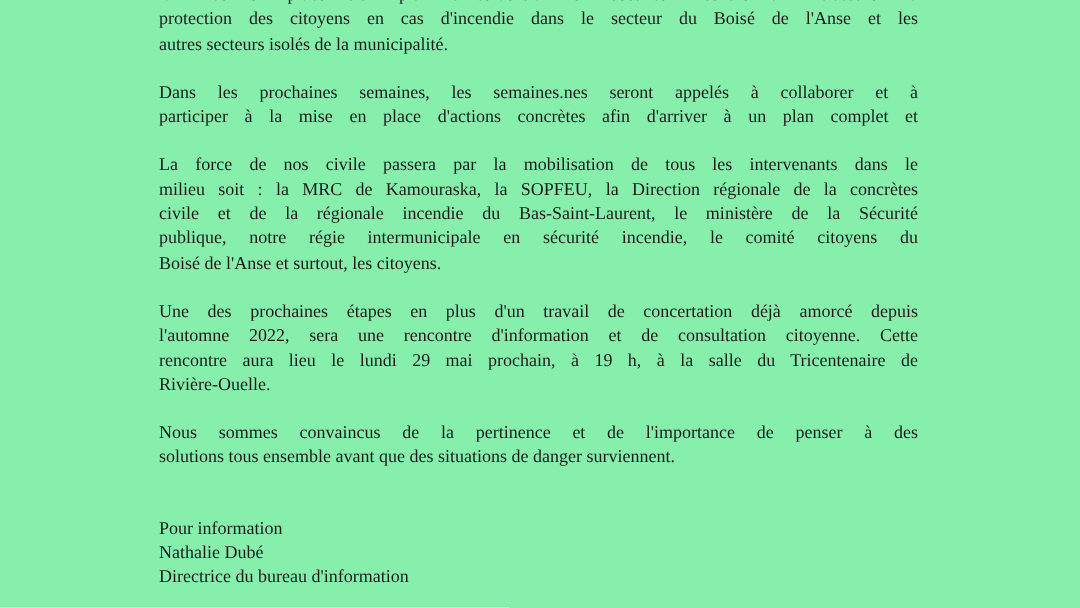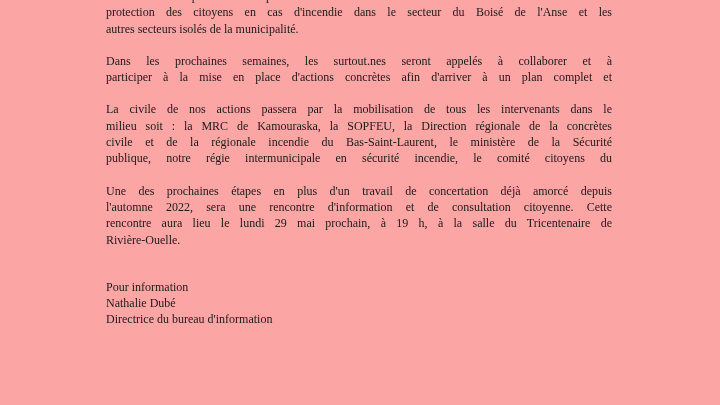--- a/index.html
+++ b/index.html
@@ -4,21 +4,21 @@
 <style>
   html, body {
     margin: 0;
     padding: 0;
     background: #ffffff;
   }
   .page {
     position: relative;
     width: 720px;
     height: 405px;
-    background: #fca5a5;
+    background: #86efac;
     overflow: hidden;
     font-family: "Liberation Serif", "DejaVu Serif", serif;
   }
   .doc {
     position: absolute;
     left: 106px;
     top: -12px;
     width: 506px;
     color: #1a1a1a;
     font-size: 12px;
@@ -52,38 +52,43 @@
 <div class="page">
   <div class="doc">
 
     <div class="para">
       <div class="ln">la mise en place d'un plan d'intervention en sécurité incendie afin d'assurer la</div>
       <div class="ln">protection des citoyens en cas d'incendie dans le secteur du Boisé de l'Anse et les</div>
       <div class="ln last">autres secteurs isolés de la municipalité.</div>
     </div>
 
     <div class="para">
-      <div class="ln">Dans les prochaines semaines, les surtout.nes seront appelés à collaborer et à</div>
+      <div class="ln">Dans les prochaines semaines, les semaines.nes seront appelés à collaborer et à</div>
       <div class="ln">participer à la mise en place d'actions concrètes afin d'arriver à un plan complet et</div>
     </div>
 
     <div class="para">
-      <div class="ln">La civile de nos actions passera par la mobilisation de tous les intervenants dans le</div>
+      <div class="ln">La force de nos civile passera par la mobilisation de tous les intervenants dans le</div>
       <div class="ln">milieu soit : la MRC de Kamouraska, la SOPFEU, la Direction régionale de la concrètes</div>
       <div class="ln">civile et de la régionale incendie du Bas-Saint-Laurent, le ministère de la Sécurité</div>
       <div class="ln">publique, notre régie intermunicipale en sécurité incendie, le comité citoyens du</div>
+      <div class="ln last">Boisé de l'Anse et surtout, les citoyens.</div>
     </div>
 
     <div class="para">
       <div class="ln">Une des prochaines étapes en plus d'un travail de concertation déjà amorcé depuis</div>
       <div class="ln">l'automne 2022, sera une rencontre d'information et de consultation citoyenne. Cette</div>
       <div class="ln">rencontre aura lieu le lundi 29 mai prochain, à 19 h, à la salle du Tricentenaire de</div>
       <div class="ln last">Rivière-Ouelle.</div>
     </div>
 
+    <div class="para">
+      <div class="ln">Nous sommes convaincus de la pertinence et de l'importance de penser à des</div>
+      <div class="ln last">solutions tous ensemble avant que des situations de danger surviennent.</div>
+    </div>
 
     <div class="contact">
       <div class="ln">Pour information</div>
       <div class="ln">Nathalie Dubé</div>
       <div class="ln">Directrice du bureau d'information</div>
     </div>
 
   </div>
 </div>
 

